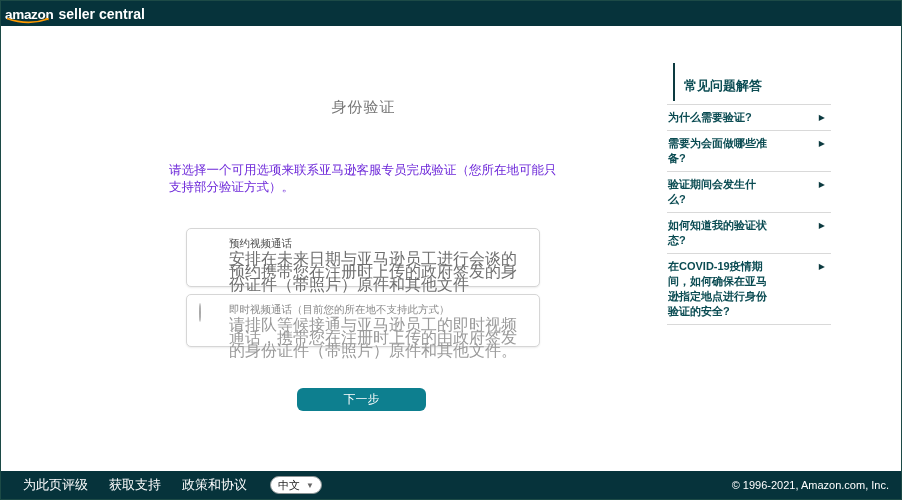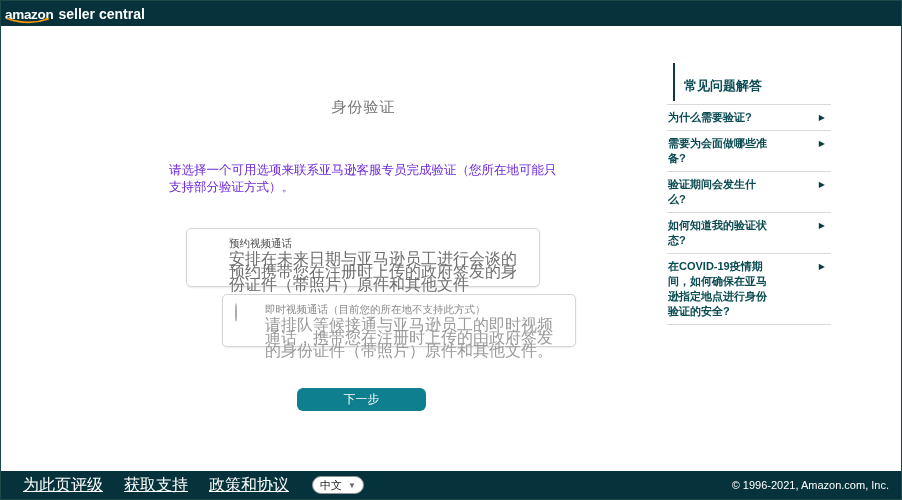--- a/index.html
+++ b/index.html
@@ -13,21 +13,21 @@
   .logo-swoosh { position:absolute; left:1px; bottom:-4px; }
   .logo-suffix { font-size:14px; margin-left:5px; font-weight:bold; }
   .settings-link { color:#fff; font-size:11px; text-decoration:underline; cursor:pointer;margin-top:44px; }
 
   
   .page-title { position:absolute; top:97px; left:100px; width:525px; text-align:center; font-size:15px; color:#767676; letter-spacing:1px; }
   .instruction { position:absolute; top:161px; left:168px; width:390px; font-size:12.5px; line-height:17px; color:#6d28d9; }
 
   .option-box { position:absolute; left:185px; width:354px; background:#fff; border:1px solid #d6d6d6; border-radius:5px; box-shadow:0 1px 2px rgba(0,0,0,0.08); padding:8px 12px 8px 12px; cursor:pointer; }
   .option-box.first { top:227px; height:59px; }
-  .option-box.second { top:293px; height:53px;margin-left:36px; }
+  .option-box.second { top:293px; height:53px; }
   .option-row { display:flex; }
   .radio-col { width:30px; flex:0 0 30px; padding-top:1px; }
   .radio { width:13px; height:13px; border-radius:50%; }
   .radio.selected { background:#0d7f8f; position:relative; }
   .radio.selected::after { content:""; position:absolute; top:3px; left:3px; width:5px; height:5px; border:1.5px solid #ffffff; border-radius:50%; }
   .radio.unselected { width:12px; height:12px; border:1px solid #a9a9a9; background:#f1f1f1; }
   .option-label { font-size:10.5px; color:#4d4d4d; line-height:13px; }
   .option-desc { font-size:16px; color:#6f6f6f; line-height:13px; margin-top:2px; }
   .option-box.second .option-label { color:#8a8a8a; }
   .option-box.second .option-desc { color:#9a9a9a; }
@@ -38,21 +38,21 @@
   .faq { position:absolute; top:62px; left:666px; width:164px; }
   .faq-vline { position:absolute; top:0; left:6px; width:2px; height:38px; background:#0c3a40; }
   .faq-title { font-size:13px; font-weight:bold; color:#0a4b52; padding:14px 0 9px 17px; }
   .faq-item { display:flex; justify-content:space-between; align-items:flex-start; border-top:1px solid #d9d9d9; padding:5px 6px 5px 1px; cursor:pointer;gap:48px; }
   .faq-item.last { border-bottom:1px solid #d9d9d9; }
   .faq-item-label { font-size:11px; font-weight:bold; color:#0a4b52; line-height:15px; width:134px; }
   .faq-arrow { flex:0 0 auto; font-size:8px; color:#0c3a40; line-height:15px; }
 
   
   .footer { position:absolute; bottom:0; left:0; width:100%; height:28px; background:#06333b; display:flex; align-items:center; padding:0 12px 0 22px; color:#fff; }
-  .footer-link { font-size:16px; color:#fff; margin-right:21px; cursor:pointer;text-decoration:underline; }
+  .footer-link { font-size:13px; color:#fff; margin-right:21px; cursor:pointer; }
   .lang-select { display:flex; align-items:center; gap:6px; background:#fff; border:1px solid #8d9596; border-radius:9px; height:18px; padding:0 7px; cursor:pointer; margin-left:2px; }
   .lang-value { font-size:11px; color:#222; }
   .lang-chevron { font-size:8px; color:#666; }
   .copyright { margin-left:auto; font-size:11px; color:#fff; }
 </style>
 </head>
 <body>
 
 <div class="page">
 

